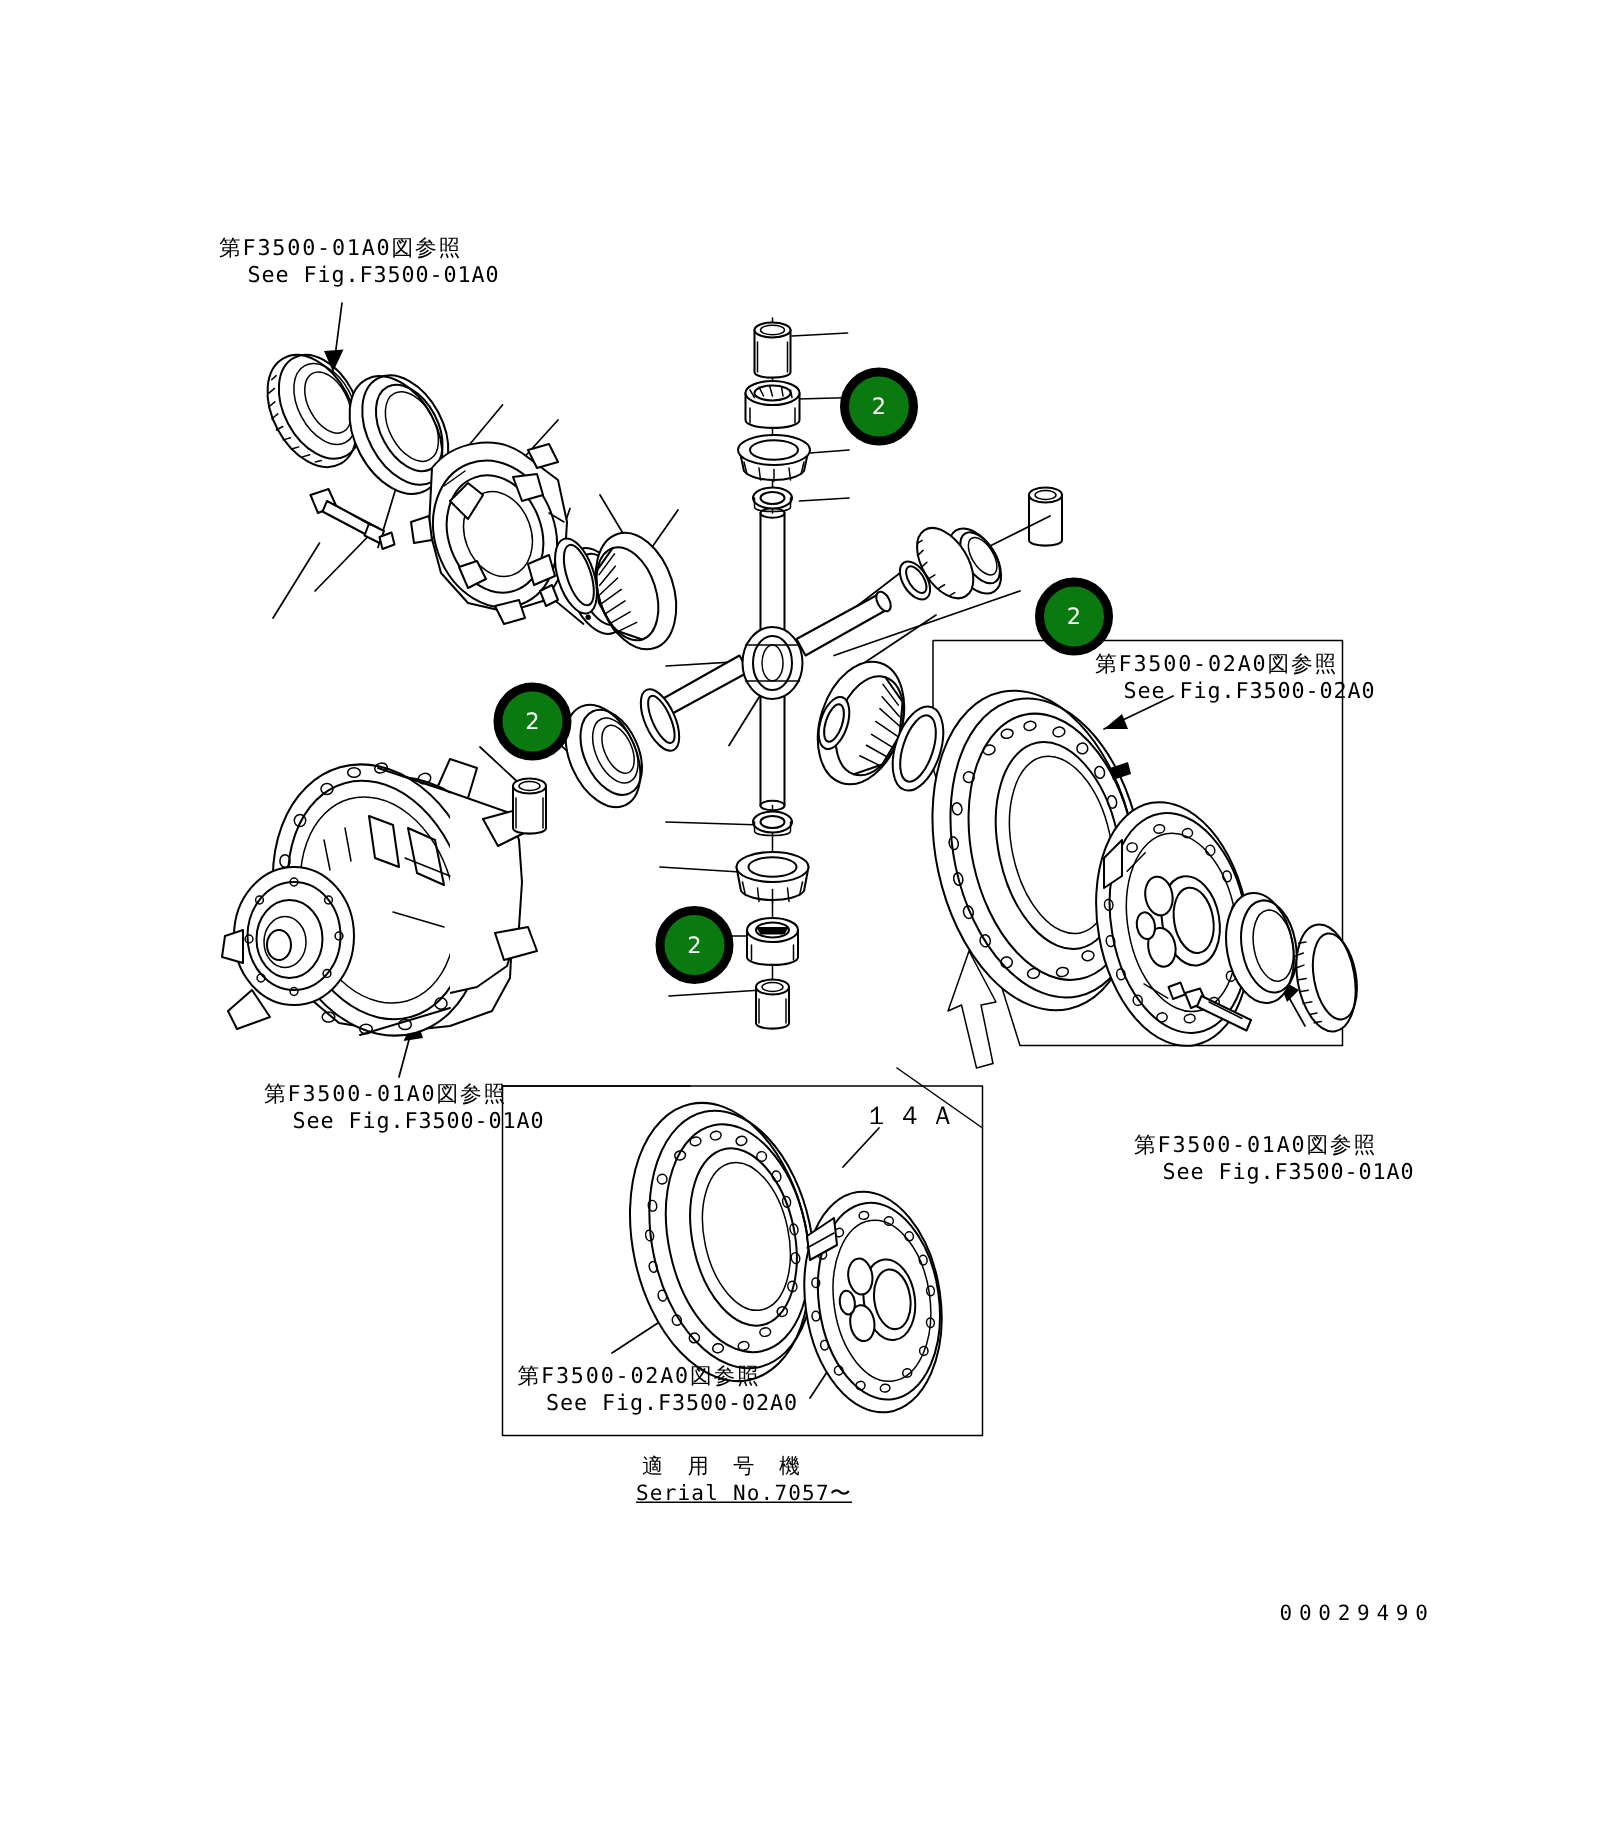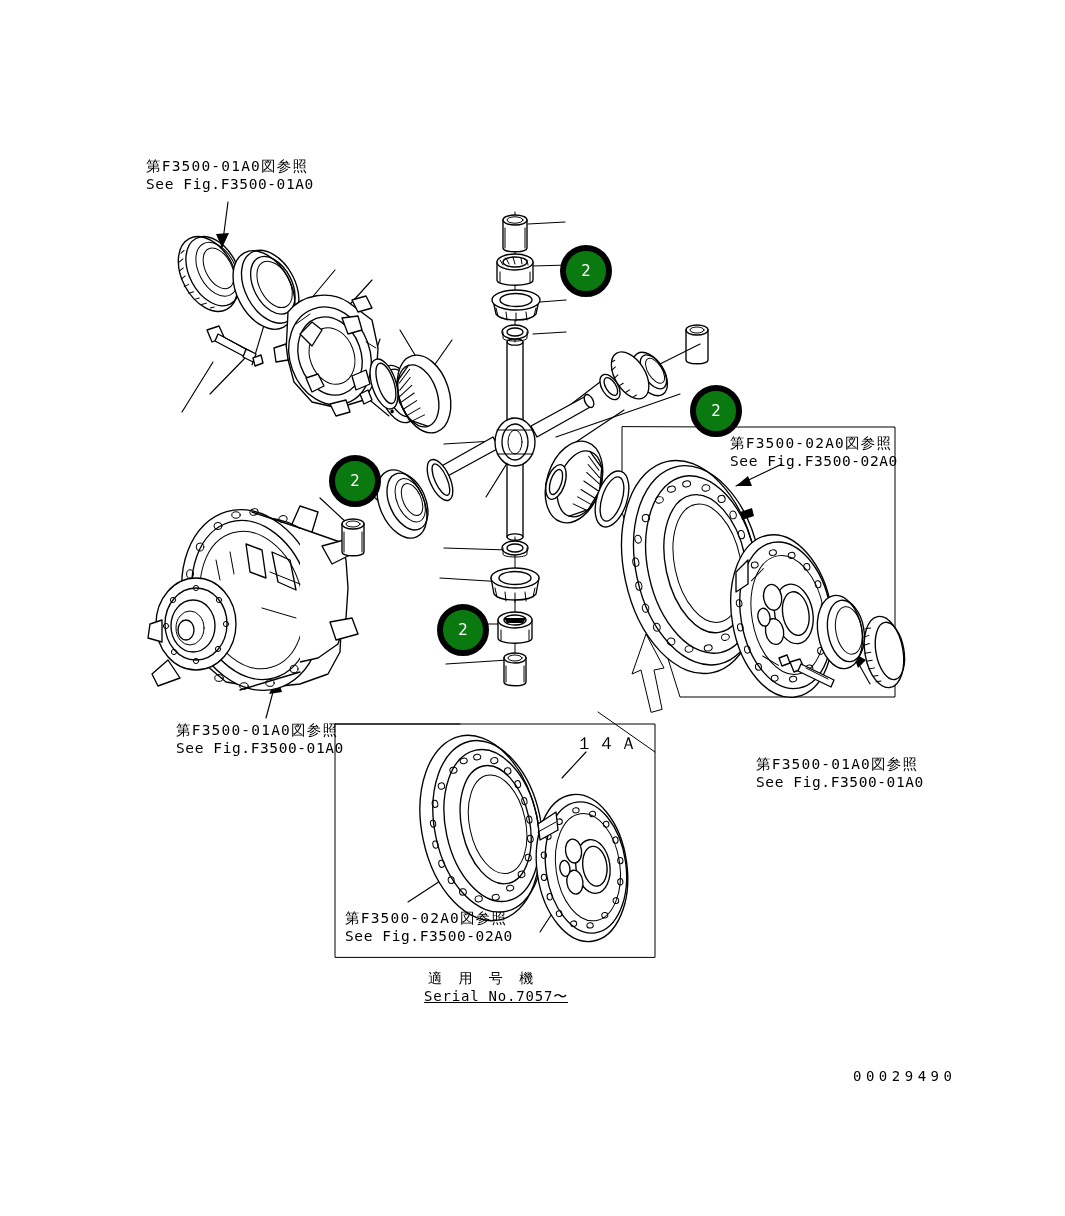--- a/index.html
+++ b/index.html
@@ -4,21 +4,21 @@
 <title>Parts Diagram</title>
 <style>
   html,body{margin:0;padding:0;background:#ffffff;}
   body{width:1065px;height:1216px;position:relative;overflow:hidden;
        font-family:"DejaVu Sans","Liberation Sans",sans-serif;}
   #sheet{position:absolute;left:0;top:12px;width:1065px;height:1216px;background:#fff;}
   svg.layer{position:absolute;left:0;top:0;width:1065px;height:1216px;}
   .txt{position:absolute;white-space:pre;color:#000;
        font-family:"DejaVu Sans Mono","Liberation Mono",monospace;
        letter-spacing:0.6px;}
-  .t-ref{font-size:14.5px;line-height:17px;}
+  .t-ref{font-size:14.5px;line-height:17px;margin-left:19px;}
   .t-jp{font-size:14.5px;line-height:17px;letter-spacing:1.2px;}
   .t-14a{font-size:17px;letter-spacing:5px;}
   .t-serial{font-size:14px;line-height:17px;letter-spacing:0.8px;text-decoration:underline;}
   .t-serial-jp{font-size:14px;line-height:17px;letter-spacing:4px;}
   .t-num{font-size:14px;letter-spacing:4.5px;}
   .callout{position:absolute;border-radius:50%;display:flex;
            align-items:center;justify-content:center;
            color:#ffffff;font-size:15px;
            font-family:"DejaVu Sans","Liberation Sans",sans-serif;}
 </style>

